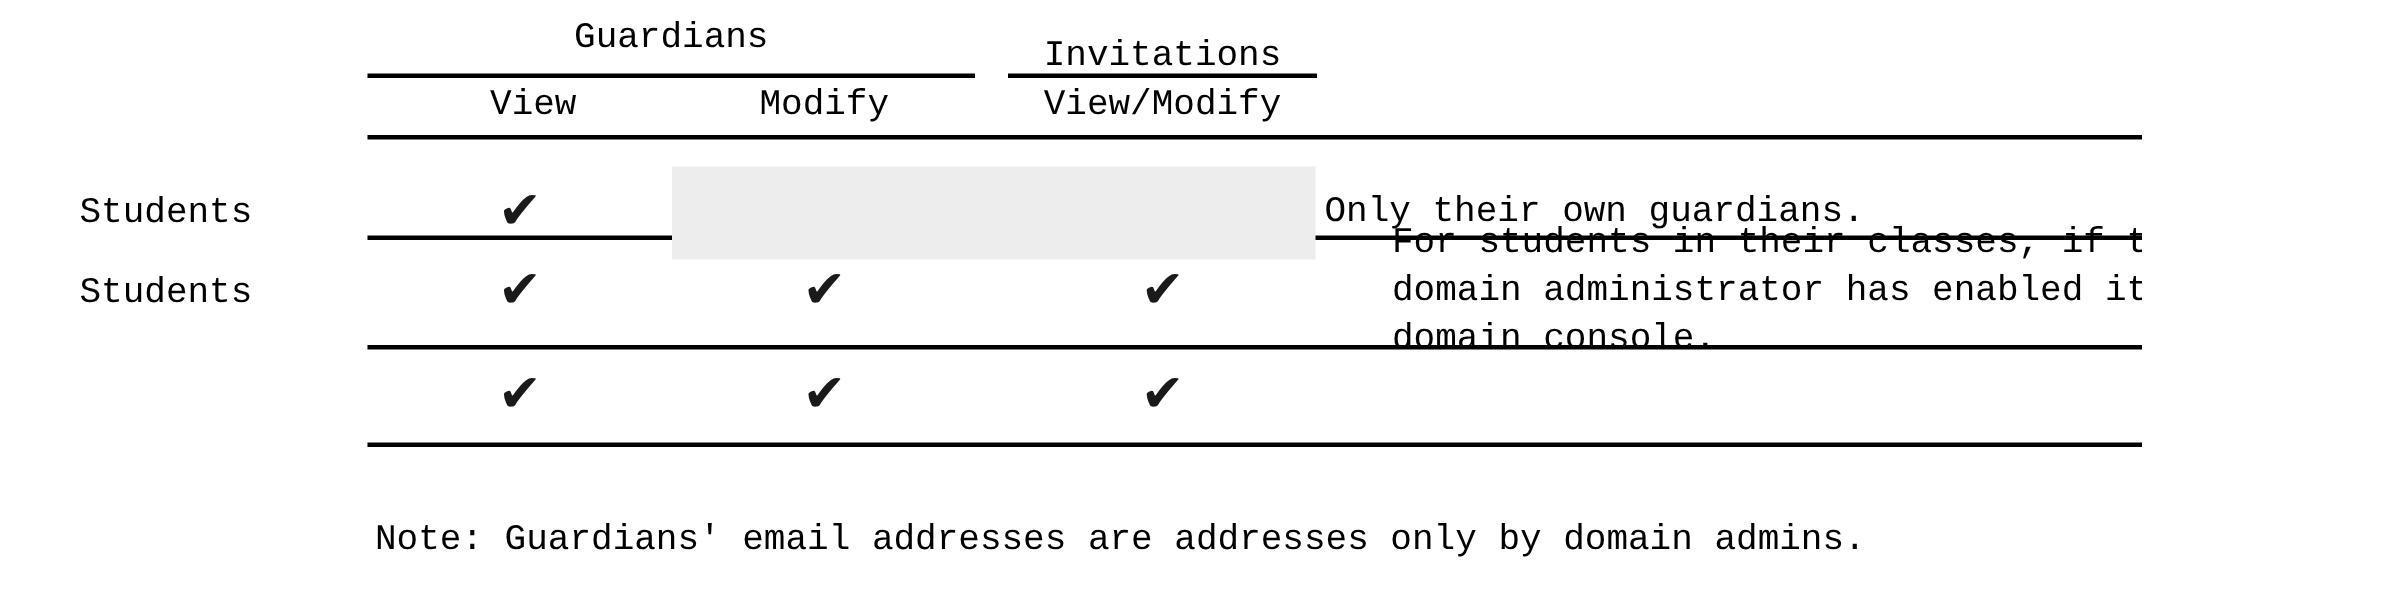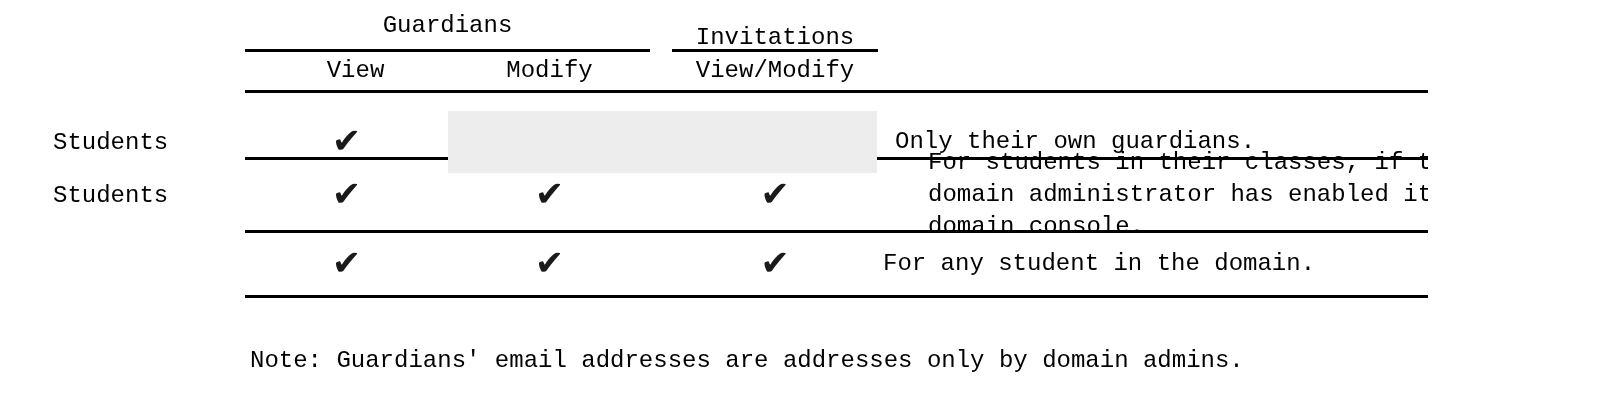--- a/index.html
+++ b/index.html
@@ -55,21 +55,21 @@
   <div class="hline" style="left:245px; top:157px; width:1292px;"></div>
   <div class="hline" style="left:245px; top:230px; width:1292px;"></div>
   <div class="hline" style="left:245px; top:295px; width:1292px;"></div>
 
   <div class="row" style="top:110px; height:64px;">
     <div class="shade" style="left: 448px; top: 1px; width: 429px; height: 62px; background: rgb(237, 237, 237);"></div>
     <div class="cell" style="left:53px; width:190px;">Students</div>
     <div class="cell c" style="left:245px; width:203px;">
       <span class="check">✔</span>
     </div>
-    <div class="cell note-cell" style="left:883px; width:640px;margin-left:12px;">Only their own guardians.</div>
+    <div class="cell note-cell" style="left:883px; width:640px;">Only their own guardians.</div>
   </div>
 
   <div class="row" style="top:160px; height:70px;">
     <div class="cell" style="left:53px; width:190px;">Students</div>
     <div class="cell c" style="left:245px; width:203px;">
       <span class="check">✔</span>
     </div>
     <div class="cell c" style="left:448px; width:203px;">
       <span class="check">✔</span>
     </div>
@@ -82,18 +82,17 @@
   <div class="row" style="top:233px; height:62px;">
     <div class="cell c" style="left:245px; width:203px;">
       <span class="check">✔</span>
     </div>
     <div class="cell c" style="left:448px; width:203px;">
       <span class="check">✔</span>
     </div>
     <div class="cell c" style="left:672px; width:206px;">
       <span class="check">✔</span>
     </div>
-    <div class="cell note-cell" style="left:883px; width:640px;">For any student in the domain.</div>
   </div>
 
   <div class="abs" style="left:250px; top:347px;">Note: Guardians' email addresses are addresses only by domain admins.</div>
 
 </div>
 
 </body></html>

